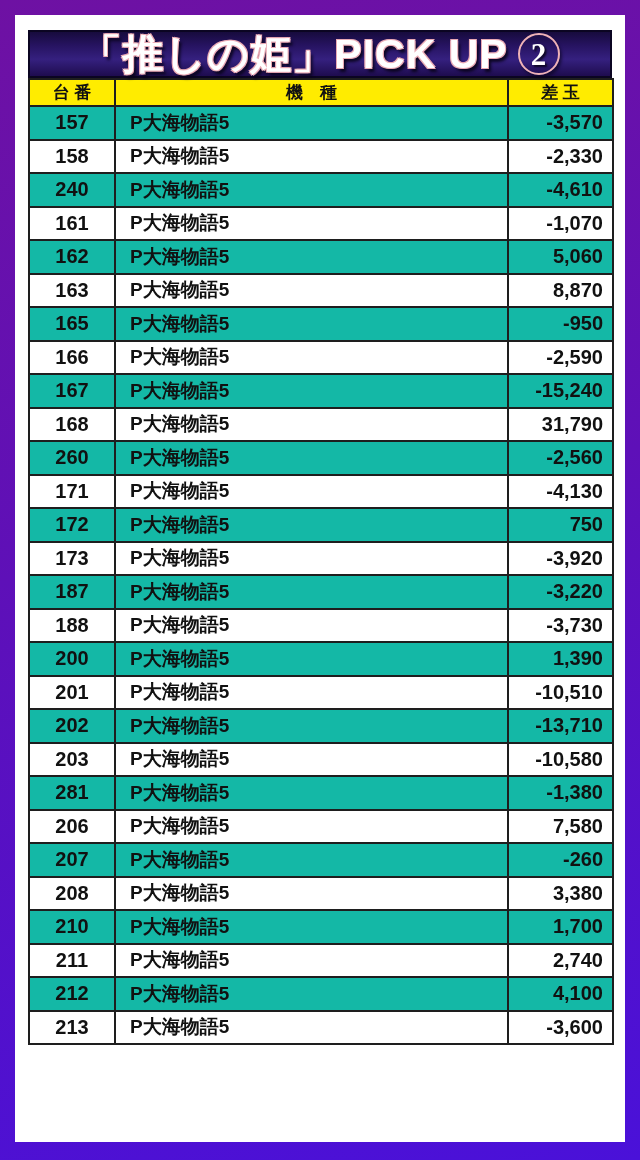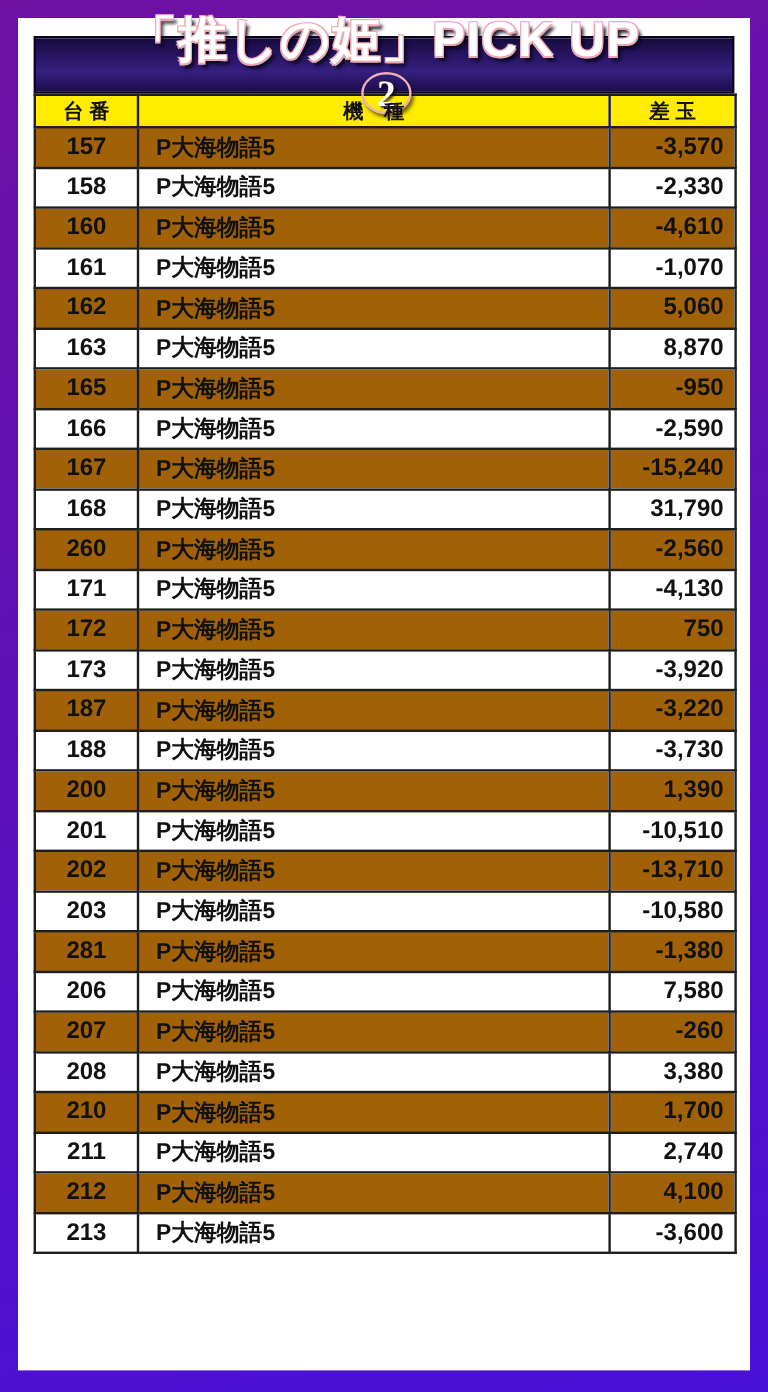--- a/index.html
+++ b/index.html
@@ -13,21 +13,21 @@
     background:#ffffff;
   }
   .content{
     position:absolute;left:13px;top:15px;width:584px;
   }
   
   .banner{
     box-sizing:border-box;height:48px;width:584px;
     border:2px solid #0b0522;
     background:linear-gradient(180deg,#170b3d 0%,#261360 30%,#35207f 62%,#1e0c4e 100%);
-    display:flex;align-items:center;justify-content:center;gap:6px;flex-direction:column;
+    display:flex;align-items:center;justify-content:center;gap:6px;
   }
   .banner-title{
     color:#ffffff;font-size:41px;font-weight:bold;letter-spacing:1px;
     line-height:1;white-space:nowrap;
     text-shadow:
       -1px -1px 0 #e9aab4, 1px -1px 0 #e9aab4,
       -1px  1px 0 #e9aab4, 1px  1px 0 #e9aab4,
        3px  4px 3px rgba(8,3,24,.9);
   }
   .banner-badge{
@@ -53,21 +53,21 @@
     border:2px solid #1e1e1e;
     padding:0;
     color:#111111;
     overflow:hidden;white-space:nowrap;
   }
   th{
     background:#ffec00;height:25px;
     font-size:17px;font-weight:bold;text-align:center;
   }
   td{height:31.5px;font-weight:bold;background:#ffffff;}
-  tr.alt td{background:#a16207;}
+  tr.alt td{background:#14b8a6;}
   td.col-no{text-align:center;font-size:20px;}
   td.col-model{text-align:left;font-size:19px;padding-left:14px;}
   td.col-diff{text-align:right;font-size:20px;padding-right:9px;}
 </style>
 </head>
 <body>
 
 <div class="white-frame">
   <div class="content">
 
@@ -94,21 +94,21 @@
             <td class="col-no">157</td>
             <td class="col-model">P大海物語5</td>
             <td class="col-diff">-3,570</td>
           </tr>
           <tr>
             <td class="col-no">158</td>
             <td class="col-model">P大海物語5</td>
             <td class="col-diff">-2,330</td>
           </tr>
           <tr class="alt">
-            <td class="col-no">160</td>
+            <td class="col-no">240</td>
             <td class="col-model">P大海物語5</td>
             <td class="col-diff">-4,610</td>
           </tr>
           <tr>
             <td class="col-no">161</td>
             <td class="col-model">P大海物語5</td>
             <td class="col-diff">-1,070</td>
           </tr>
           <tr class="alt">
             <td class="col-no">162</td>

